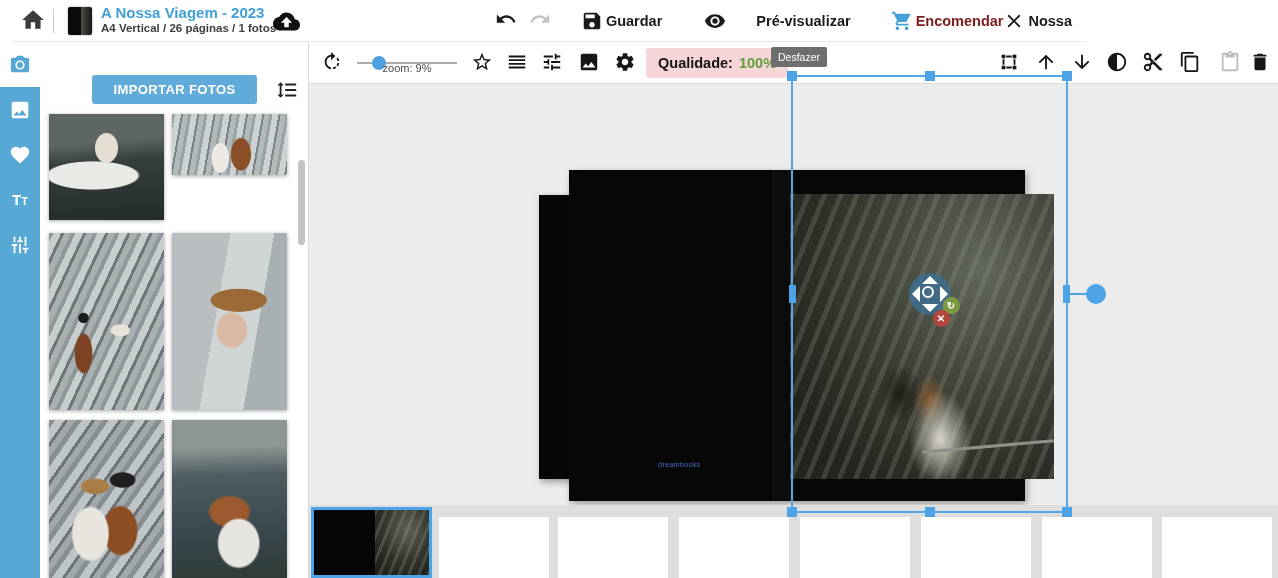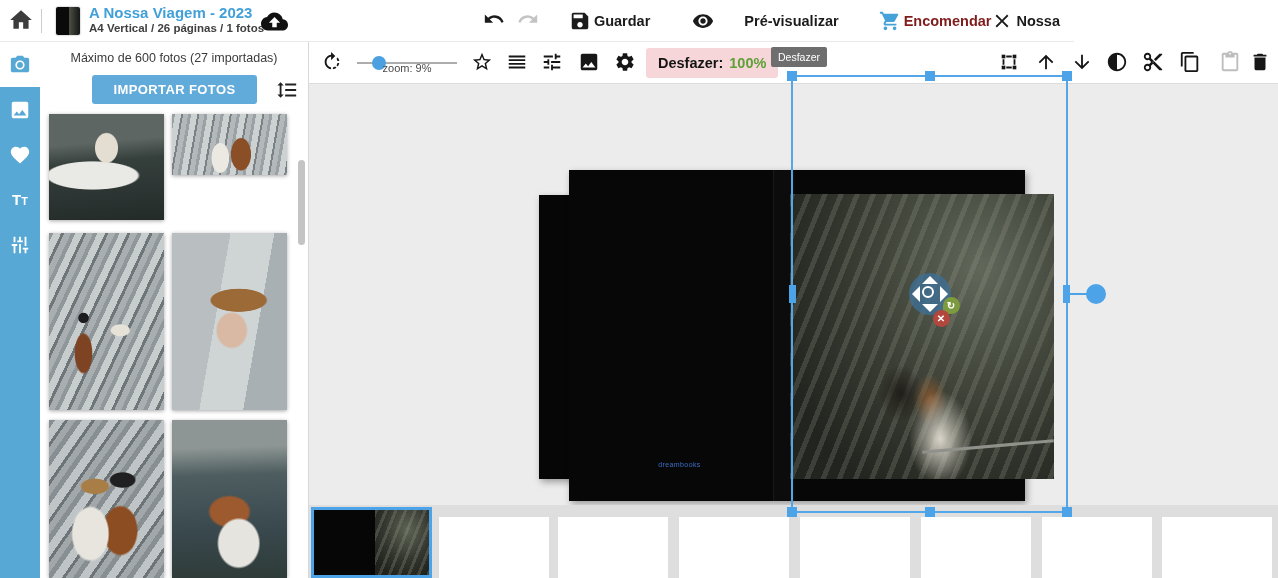--- a/index.html
+++ b/index.html
@@ -2,21 +2,21 @@
 <html><head>
 <meta charset="utf-8">
 <style>
   * { box-sizing: border-box; margin: 0; padding: 0; }
   html,body { width:1278px; height:578px; overflow:hidden; font-family:"Liberation Sans",sans-serif; background:#fff; }
 
   .ic { width:22px; height:22px; display:block; }
   .ic path, .ic rect { fill: currentColor; }
 
   
-  .topbar { position:absolute; left:0; top:0; width:1074px; height:42px; background:#fff; border-bottom:1px solid #e9e9e9; z-index:20;text-decoration:underline; }
+  .topbar { position:absolute; left:12px; top:0; width:1074px; height:42px; background:#fff; border-bottom:1px solid #e9e9e9; z-index:20;text-decoration:underline; }
   .home-btn { position:absolute; left:8px; top:7px; width:28px; height:28px; color:#3c3c3c; cursor:pointer; }
   .tb-divider { position:absolute; left:41px; top:9px; width:1px; height:24px; background:#ccc; }
   .proj-thumb { position:absolute; left:56px; top:7px; width:24px; height:28px; border-radius:2px;
     background: linear-gradient(90deg,#0a0a0a 0 55%, #4a4f44 55%, #2c2f28 80%, #15161a 100%); box-shadow:0 0 2px rgba(0,0,0,.4); }
   .proj-title { position:absolute; left:89px; top:4px; font-size:15px; font-weight:bold; color:#41a0d7; }
   .proj-meta { position:absolute; left:89px; top:22px; font-size:11.5px; font-weight:bold; color:#3f3f3f; }
   .cloud { position:absolute; left:261px; top:8px; width:27px; height:27px; color:#111; }
   .logo { position:absolute; left:468px; top:4px; font-size:26px; color:#6fa8d8; letter-spacing:.5px; }
   .tb-right { position:absolute; right:14px; top:0; height:42px; display:flex; align-items:center; }
   .tb-btn { display:flex; align-items:center; gap:3px; font-size:14.5px; font-weight:bold; color:#1b1b1b; cursor:pointer; }
@@ -223,21 +223,20 @@
     <span class="rail-tt"><span>T</span><small>T</small></span>
   </div>
   <div class="rail-item">
     <svg class="ic" style="transform:rotate(90deg)" viewBox="0 0 24 24">
         <path d="M3 17v2h6v-2H3zM3 5v2h10V5H3zm10 16v-2h8v-2h-8v-2h-2v6h2zM7 9v2H3v2h4v2h2V9H7zm14 4v-2H11v2h10zm-6-4h2V7h4V5h-4V3h-2v6z"></path>
       </svg>
   </div>
 </div>
 
 <div class="panel">
-  <div class="panel-limit">Máximo de 600 fotos (27 importadas)</div>
   <button class="import-btn">IMPORTAR FOTOS</button>
   <div class="sort-btn">
     <svg class="ic" viewBox="0 0 24 24">
         <path d="M6 7h2.5L5 3.5 1.5 7H4v10H1.5L5 20.5 8.5 17H6V7zm4-2v2h12V5H10zm0 14h12v-2H10v2zm0-6h12v-2H10v2z"></path>
       </svg>
   </div>
   <div class="photo ph-c1 p-boat"></div>
   <div class="photo ph-c2 p-couple"></div>
   <div class="photo ph-c1 p-manrock"></div>
   <div class="photo ph-c2 p-hat"></div>
@@ -277,21 +276,21 @@
       <svg class="ic" viewBox="0 0 24 24">
           <path d="M21 19V5c0-1.1-.9-2-2-2H5c-1.1 0-2 .9-2 2v14c0 1.1.9 2 2 2h14c1.1 0 2-.9 2-2zM8.5 13.5l2.5 3.01L14.5 12l4.5 6H5l3.5-4.5z"></path>
         </svg>
     </div>
     <div class="tool t-gear">
       <svg class="ic" viewBox="0 0 24 24">
           <path d="M19.14 12.94c.04-.3.06-.61.06-.94 0-.32-.02-.64-.07-.94l2.03-1.58c.18-.14.23-.41.12-.61l-1.92-3.32c-.12-.22-.37-.29-.59-.22l-2.39.96c-.5-.38-1.03-.7-1.62-.94l-.36-2.54c-.04-.24-.24-.41-.48-.41h-3.84c-.24 0-.43.17-.47.41l-.36 2.54c-.59.24-1.13.57-1.62.94l-2.39-.96c-.22-.08-.47 0-.59.22L2.74 8.87c-.12.21-.08.47.12.61l2.03 1.58c-.05.3-.09.63-.09.94s.02.64.07.94l-2.03 1.58c-.18.14-.23.41-.12.61l1.92 3.32c.12.22.37.29.59.22l2.39-.96c.5.38 1.03.7 1.62.94l.36 2.54c.05.24.24.41.48.41h3.84c.24 0 .44-.17.47-.41l.36-2.54c.59-.24 1.13-.56 1.62-.94l2.39.96c.22.08.47 0 .59-.22l1.92-3.32c.12-.22.07-.47-.12-.61l-2.01-1.58zM12 15.6c-1.98 0-3.6-1.62-3.6-3.6s1.62-3.6 3.6-3.6 3.6 1.62 3.6 3.6-1.62 3.6-3.6 3.6z"></path>
         </svg>
     </div>
     <div class="quality">
-      <b>Desfazer:</b>
+      <b>Qualidade:</b>
       <span>100%</span>
     </div>
     <div class="tool t-frame">
       <svg class="ic" viewBox="0 0 24 24">
           <path d="M5 7h2v10H5zM17 7h2v10h-2zM7 5h10v2H7zM7 17h10v2H7z"></path>
           <rect x="3" y="3" width="6" height="6" style="fill:#fff"></rect>
           <rect x="4" y="4" width="4" height="4"></rect>
           <rect x="15" y="3" width="6" height="6" style="fill:#fff"></rect>
           <rect x="16" y="4" width="4" height="4"></rect>
           <rect x="3" y="15" width="6" height="6" style="fill:#fff"></rect>

